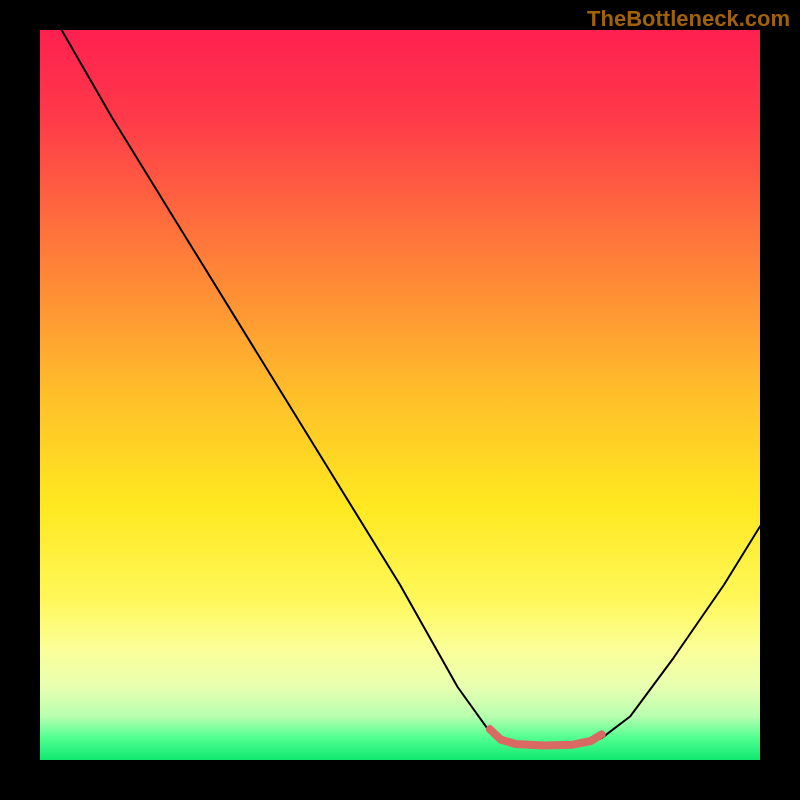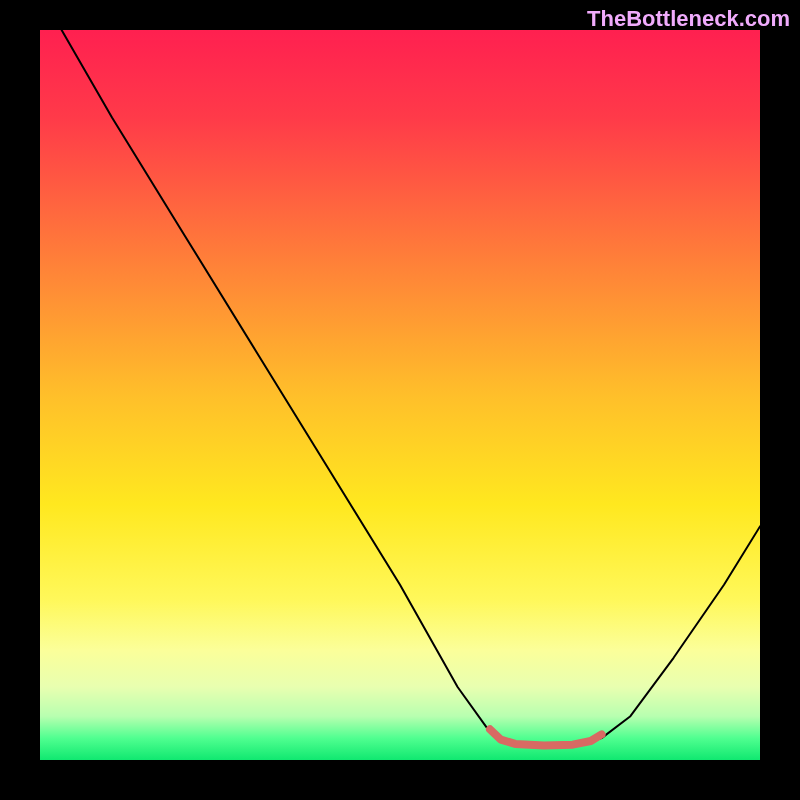--- a/index.html
+++ b/index.html
@@ -7,21 +7,21 @@
     width: 800px;
     height: 800px;
     background: #000;
     position: relative;
     font-family: Arial, sans-serif;
   }
   .watermark {
     position: absolute;
     top: 6px;
     right: 10px;
-    color: #f0abfc;
+    color: #a16207;
     font-size: 22px;
     font-weight: bold;
     z-index: 10;
   }
   .plot-area {
     position: absolute;
     left: 40px;
     top: 30px;
     width: 720px;
     height: 730px;

